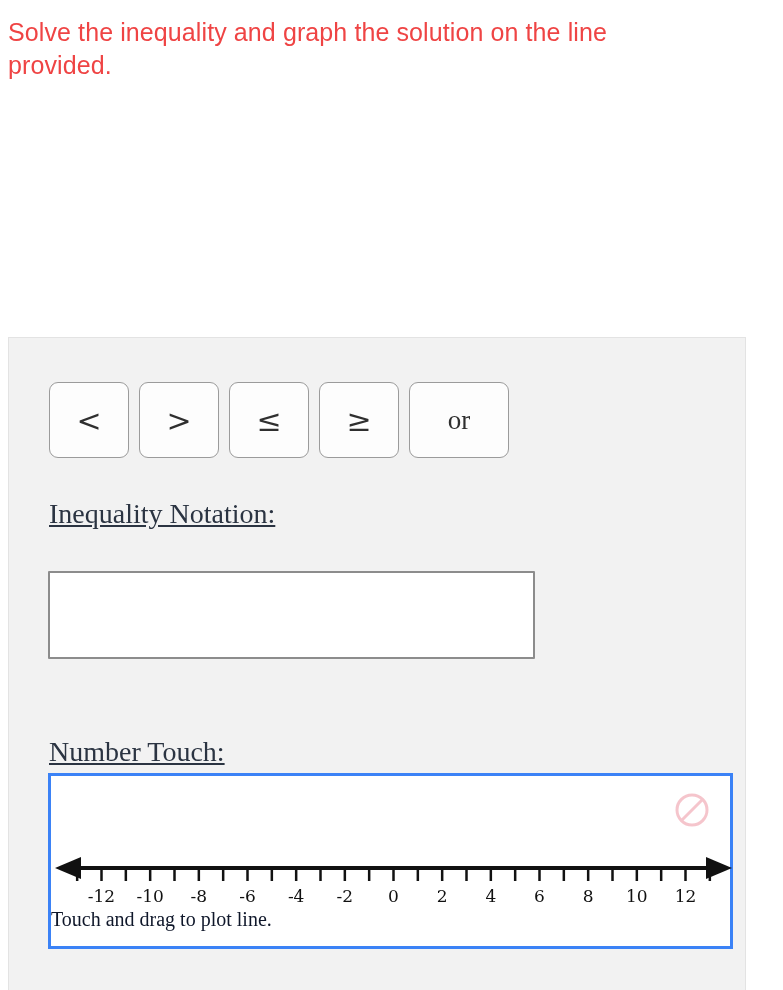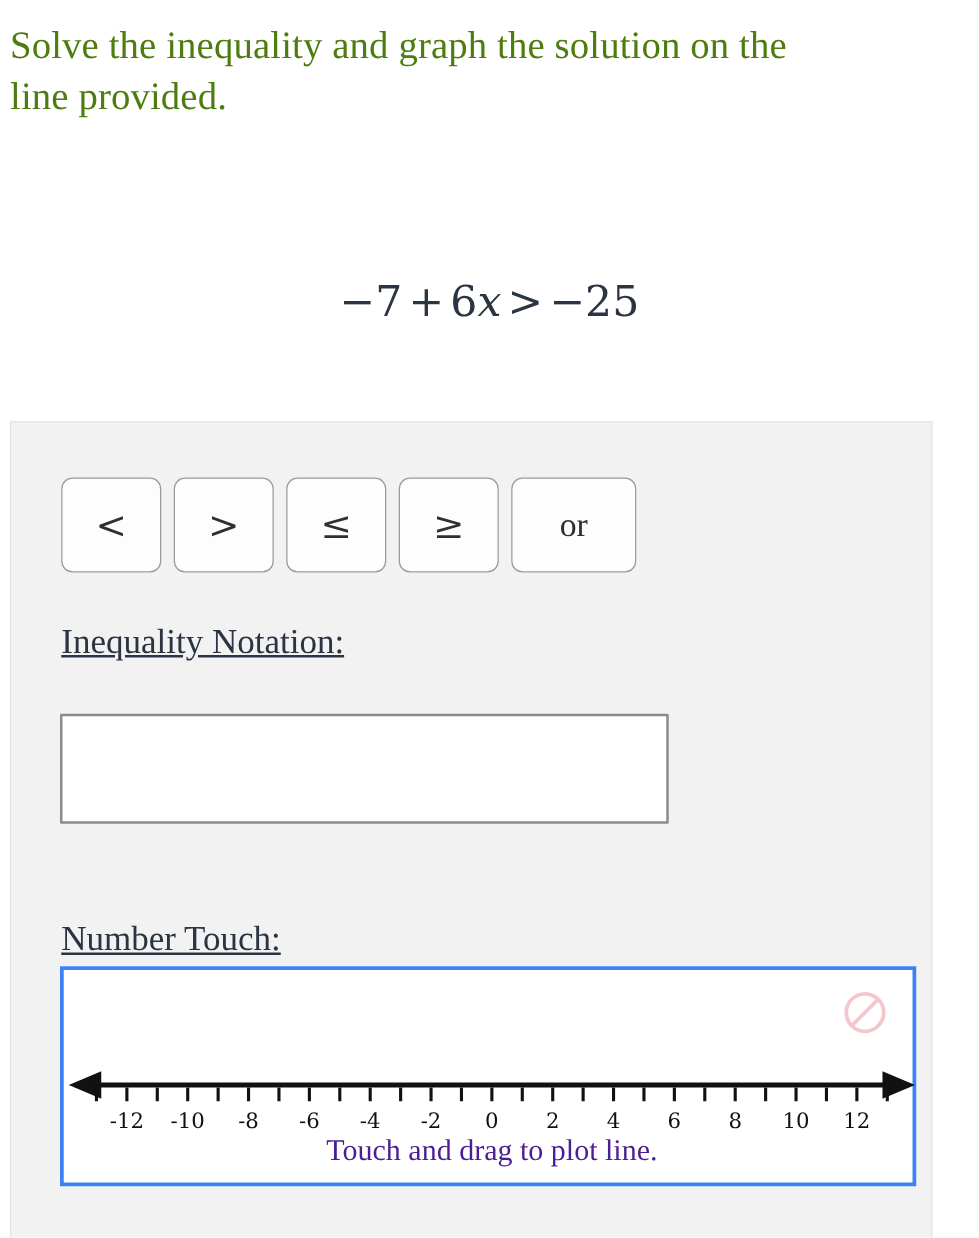--- a/index.html
+++ b/index.html
@@ -20,24 +20,24 @@
     height: 990px;
     background: #ffffff;
   }
 
   
   .prompt {
     position: absolute;
     left: 8px;
     top: 16px;
     width: 640px;
-    font-size: 31px;
+    font-size: 25px;
     line-height: 1.32;
-    color: #4d7c0f;
-    font-family: Liberation Serif, serif;
+    color: #ef4444;
+    font-family: Liberation Sans, sans-serif;
     letter-spacing: 0.1px;
   }
 
   
   .equation {
     position: absolute;
     left: 0;
     top: 222px;
     width: 783px;
     text-align: center;
@@ -151,43 +151,40 @@
     width: 685px;
     height: 176px;
     display: block;
   }
 
   .nl-hint {
     position: absolute;
     left: 0;
     top: 132px;
     width: 685px;
-    text-align: center;
-    font-size: 24px;
-    color: #4c1d95;
+    text-align: left;
+    font-size: 20px;
+    color: #0f172a;
     font-family: "Liberation Serif", "DejaVu Serif", serif;
     user-select: none;
   }
 
   .tick-label {
     font-family: "DejaVu Serif", "Liberation Serif", serif;
     font-size: 17px;
     fill: #111111;
   }
 </style>
 </head>
 <body>
 
 <div id="page">
 
   <div class="prompt">Solve the inequality and graph the solution on the line provided.</div>
 
-  <div class="equation">
-    <span>−7</span><span class="mop">+</span><span>6</span><span class="mvar">x</span><span class="mop">&gt;</span><span>−25</span>
-  </div>
 
   <div class="panel">
 
     <div class="op-row">
       <div class="op-btn">
         <span>&lt;</span>
       </div>
       <div class="op-btn">
         <span>&gt;</span>
       </div>

